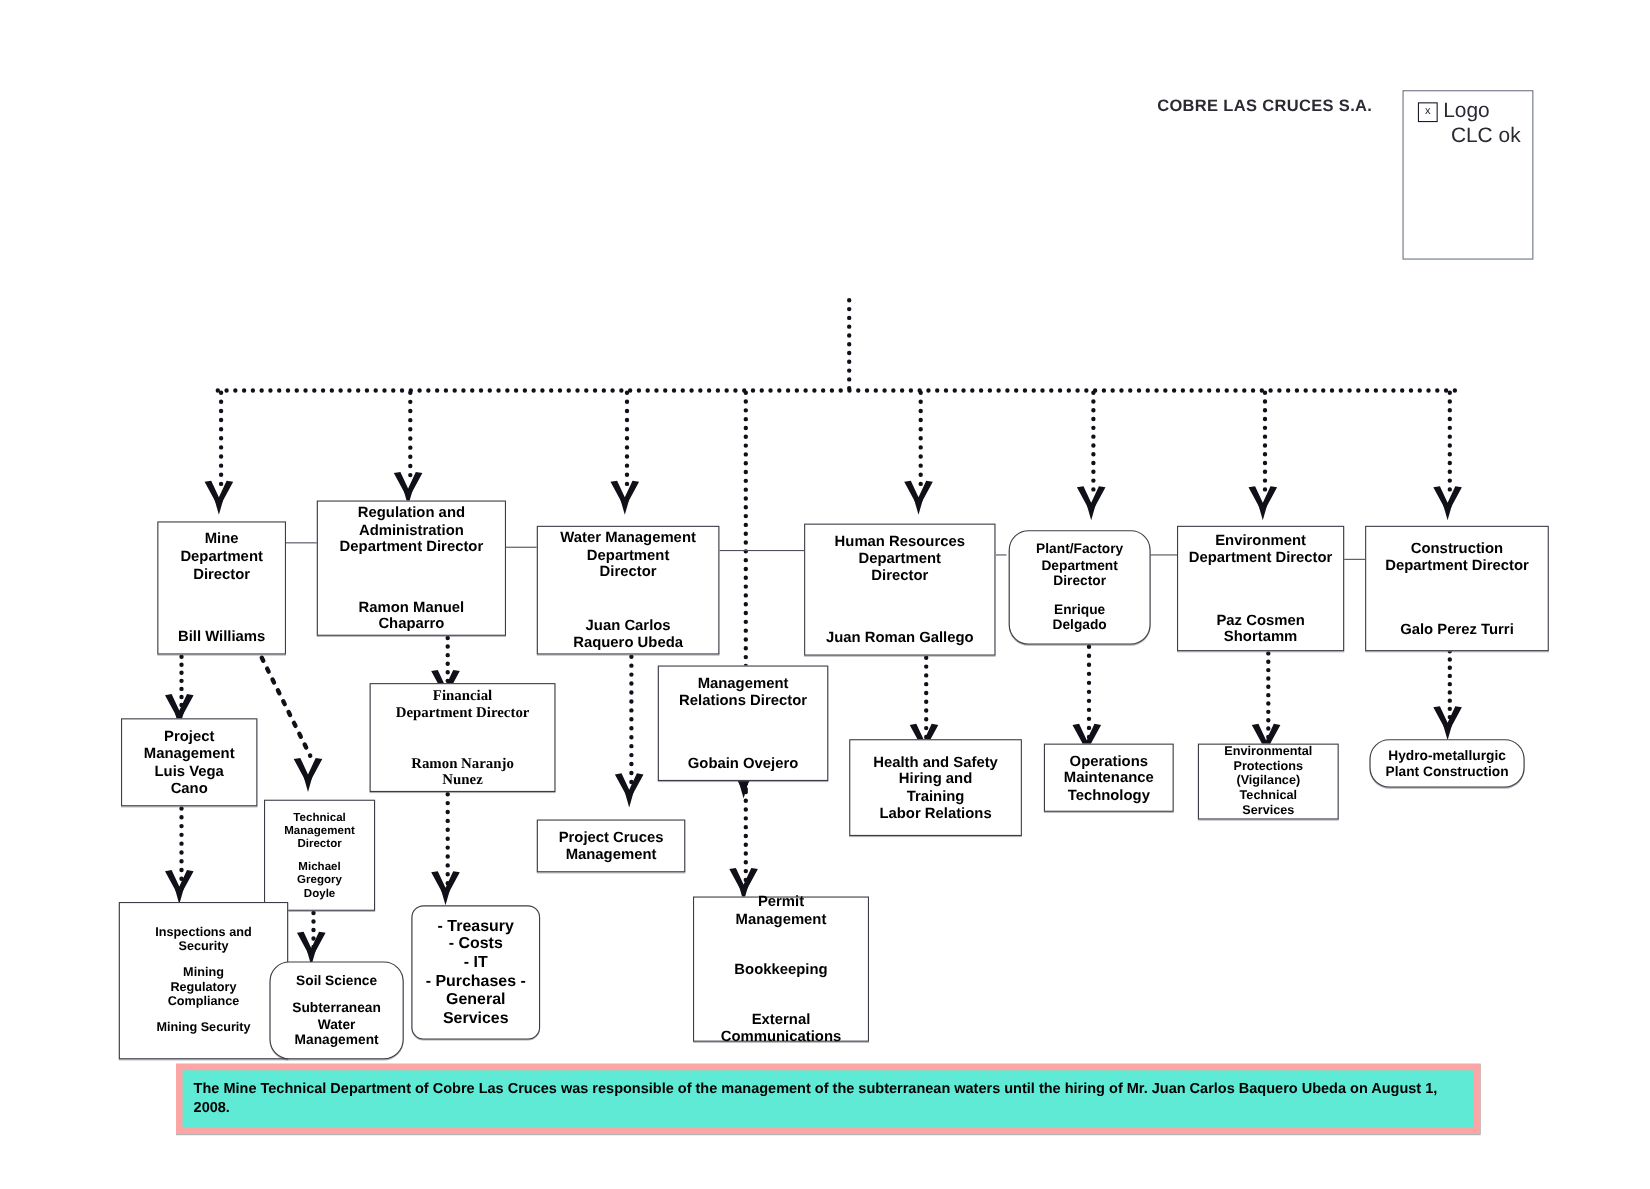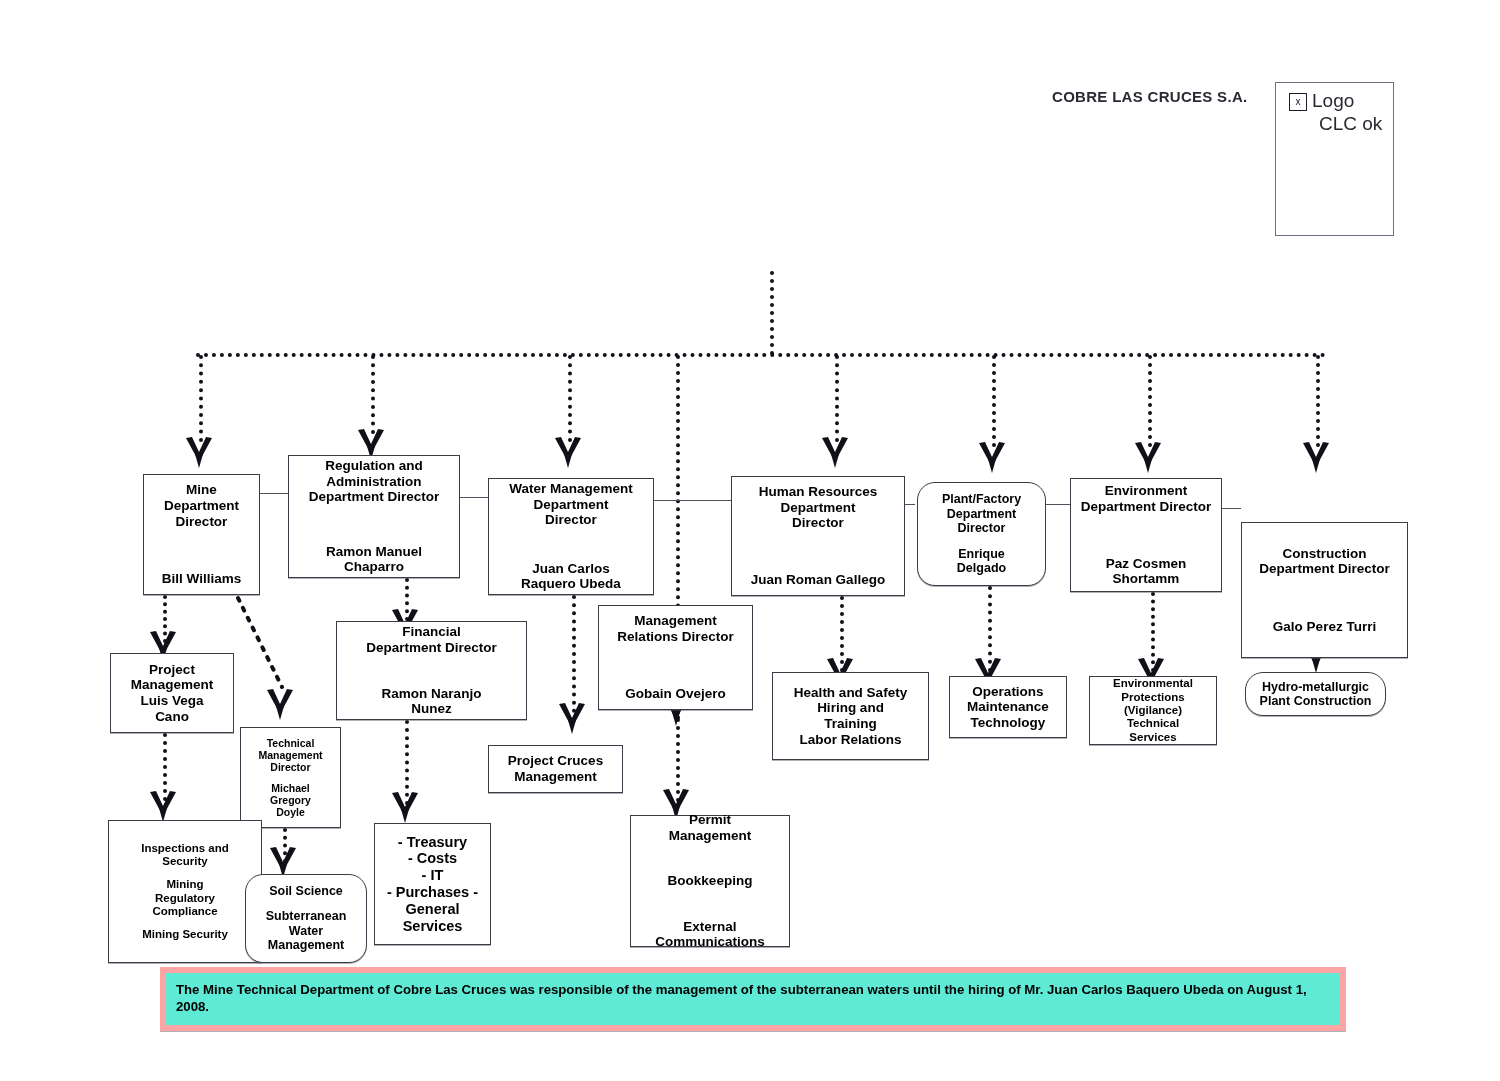--- a/index.html
+++ b/index.html
@@ -88,21 +88,21 @@
     flex-direction: column;
     align-items: center;
     justify-content: center;
     line-height: 1.16;
     padding: 2px 3px;
     box-shadow: 0 1px 0 rgba(80,80,90,0.45);
   }
   .node .ln { display: block; white-space: pre-line; }
   .node .gap { height: 0.85em; }
   .f16 { font-size: 15.5px; }
-  .f15 { font-size: 14.5px; }
+  .f15 { font-size: 14.5px; border-radius: 11px; }
   .f14 { font-size: 13.5px; gap: 15px; }
   .f13 { font-size: 12.5px; border-radius: 18px; }
   .f12 { font-size: 11.5px; }
   .f11 { font-size: 10.5px; }
   
   .vdot {
     position: absolute;
     border-left: 4px dotted #101018;
   }
   .hdot {
@@ -368,21 +368,21 @@
   </div>
 
   <div class="node f14" style="left:1070px; top:478px; width:152px; height:114px;">
     <span class="ln">Environment
 Department Director</span>
     <span class="gap"></span>
     <span class="ln">Paz Cosmen
 Shortamm</span>
   </div>
 
-  <div class="node f14" style="left:1241px; top:478px; width:167px; height:136px;margin-top:44px;">
+  <div class="node f14" style="left:1241px; top:478px; width:167px; height:114px;">
     <span class="ln">Construction
 Department Director</span>
     <span class="gap"></span>
     <span class="ln">Galo Perez Turri</span>
   </div>
 
   <div class="node f14" style="left:598px; top:605px; width:155px; height:105px;">
     <span class="ln">Management
 Relations Director</span>
     <span class="gap"></span>
@@ -399,21 +399,21 @@
   <div class="node f11" style="left:240px; top:727px; width:101px; height:101px;">
     <span class="ln">Technical
 Management
 Director</span>
     <span class="gap"></span>
     <span class="ln">Michael
 Gregory
 Doyle</span>
   </div>
 
-  <div class="node f14" style="left:336px; top:621px; width:191px; height:99px;">
+  <div class="node f14" style="left:336px; top:621px; width:169px; height:99px;font-family:Liberation Serif, serif;">
     <span class="ln">Financial
 Department Director</span>
     <span class="gap"></span>
     <span class="ln">Ramon Naranjo
 Nunez</span>
   </div>
 
   <div class="node f14" style="left:488px; top:745px; width:135px; height:48px;">
     <span class="ln">Project Cruces
 Management</span>

